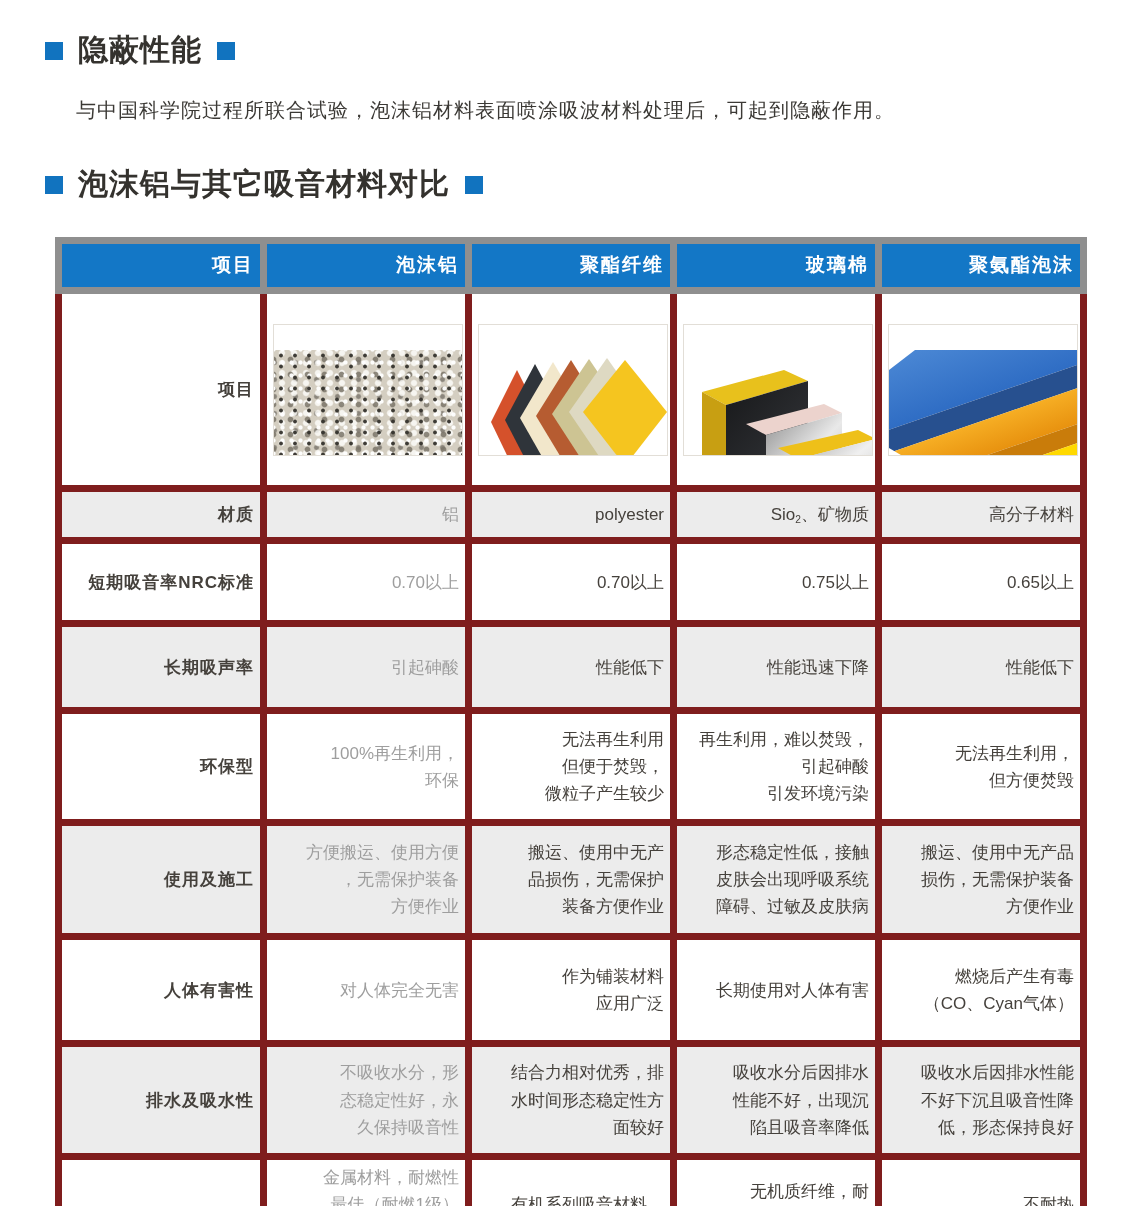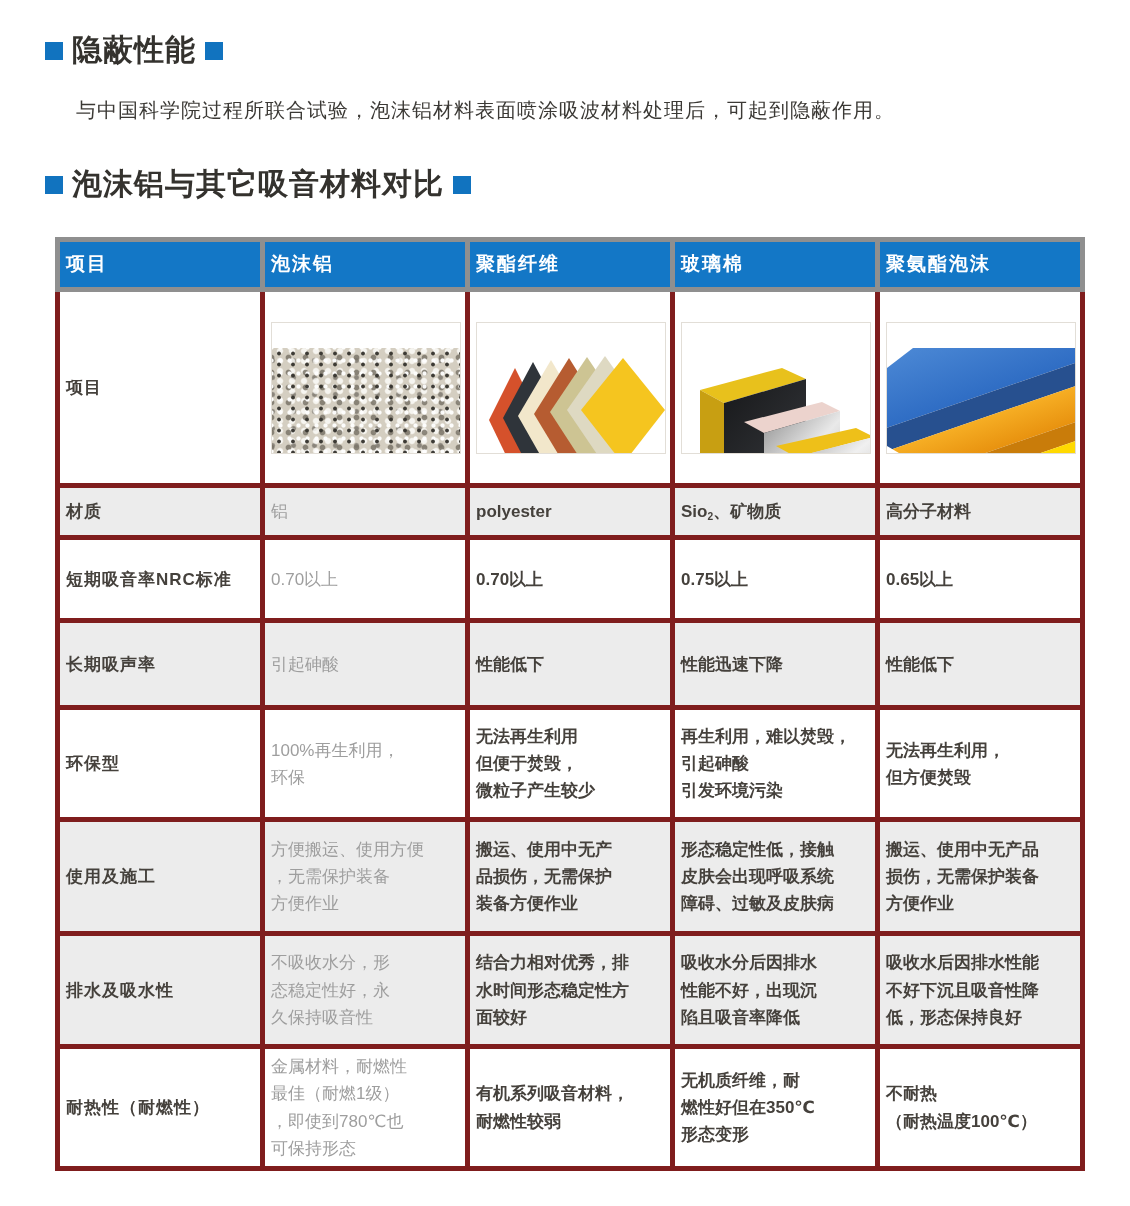--- a/index.html
+++ b/index.html
@@ -4,54 +4,54 @@
 <style>
   * { box-sizing: border-box; }
   html,body { margin:0; padding:0; }
   body {
     width:1130px; height:1206px; background:#ffffff;
     font-family:"Liberation Sans","DejaVu Sans",sans-serif;
     color:#3b3935;
   }
   
   .sec-h {
-    display:flex; align-items:center; gap:9px;
+    display:flex; align-items:center; gap:15px;
     margin:30px 0 0 45px;
     font-size:30px; font-weight:bold; color:#34322e; letter-spacing:1px;
   }
   .sec-h .sq { width:18px; height:18px; background:#1173bf; flex:0 0 auto; }
   .para {
     margin:26px 0 0 76px; font-size:20px; color:#3b3935; letter-spacing:1px;
   }
   .sec-h.second { margin-top:40px;align-items:center; }
 
   
   table.cmp {
     margin:32px 0 0 55px;
     border-collapse:collapse; table-layout:fixed;
     width:1025px;
   }
   table.cmp col { width:205px; }
   table.cmp th, table.cmp td {
-    border:5px solid #7f1d1d;
-    text-align:left; vertical-align:middle;
+    border:7px solid #7f1d1d;
+    text-align:right; vertical-align:middle;
     padding:4px 6px;
     white-space:pre-line;
     line-height:1.6;
     margin-left:12px;
   }
   table.cmp th {
     background:#1377c6; color:#ffffff;
     font-size:19px; font-weight:bold; letter-spacing:2px;
     height:50px; border-color:#8f8f8f;
   }
   tr.alt td { background:#ececec; }
   td.lbl { font-size:17px; font-weight:700; color:#45413c; letter-spacing:1px; }
   td.muted { font-size:17px; font-weight:400; color:#9e9e9e; }
-  td.val { font-size:17px; font-weight:700; color:#45413c; }
+  td.val { font-size:17px; font-weight:400; color:#45413c; }
   td.val sub.sb { font-size:0.6em; vertical-align:-0.3em; }
 
   
   td.photo-cell { padding:4px 6px; background:#fff; }
   .photo {
     width:190px; height:132px; margin:0 auto; overflow:hidden;
     border:1px solid #e2ded7; background:#fff;
   }
   .photo svg { display:block; }
   .foamal {
@@ -233,20 +233,29 @@
 品损伤，无需保护
 装备方便作业</td>
     <td class="val">形态稳定性低，接触
 皮肤会出现呼吸系统
 障碍、过敏及皮肤病</td>
     <td class="val">搬运、使用中无产品
 损伤，无需保护装备
 方便作业</td>
   </tr>
 
+  <tr style="height:107px;">
+    <td class="lbl">人体有害性</td>
+    <td class="muted">对人体完全无害</td>
+    <td class="val">作为铺装材料
+应用广泛</td>
+    <td class="val">长期使用对人体有害</td>
+    <td class="val">燃烧后产生有毒
+（CO、Cyan气体）</td>
+  </tr>
 
   <tr class="alt" style="height:113px;">
     <td class="lbl">排水及吸水性</td>
     <td class="muted">不吸收水分，形
 态稳定性好，永
 久保持吸音性</td>
     <td class="val">结合力相对优秀，排
 水时间形态稳定性方
 面较好</td>
     <td class="val">吸收水分后因排水

